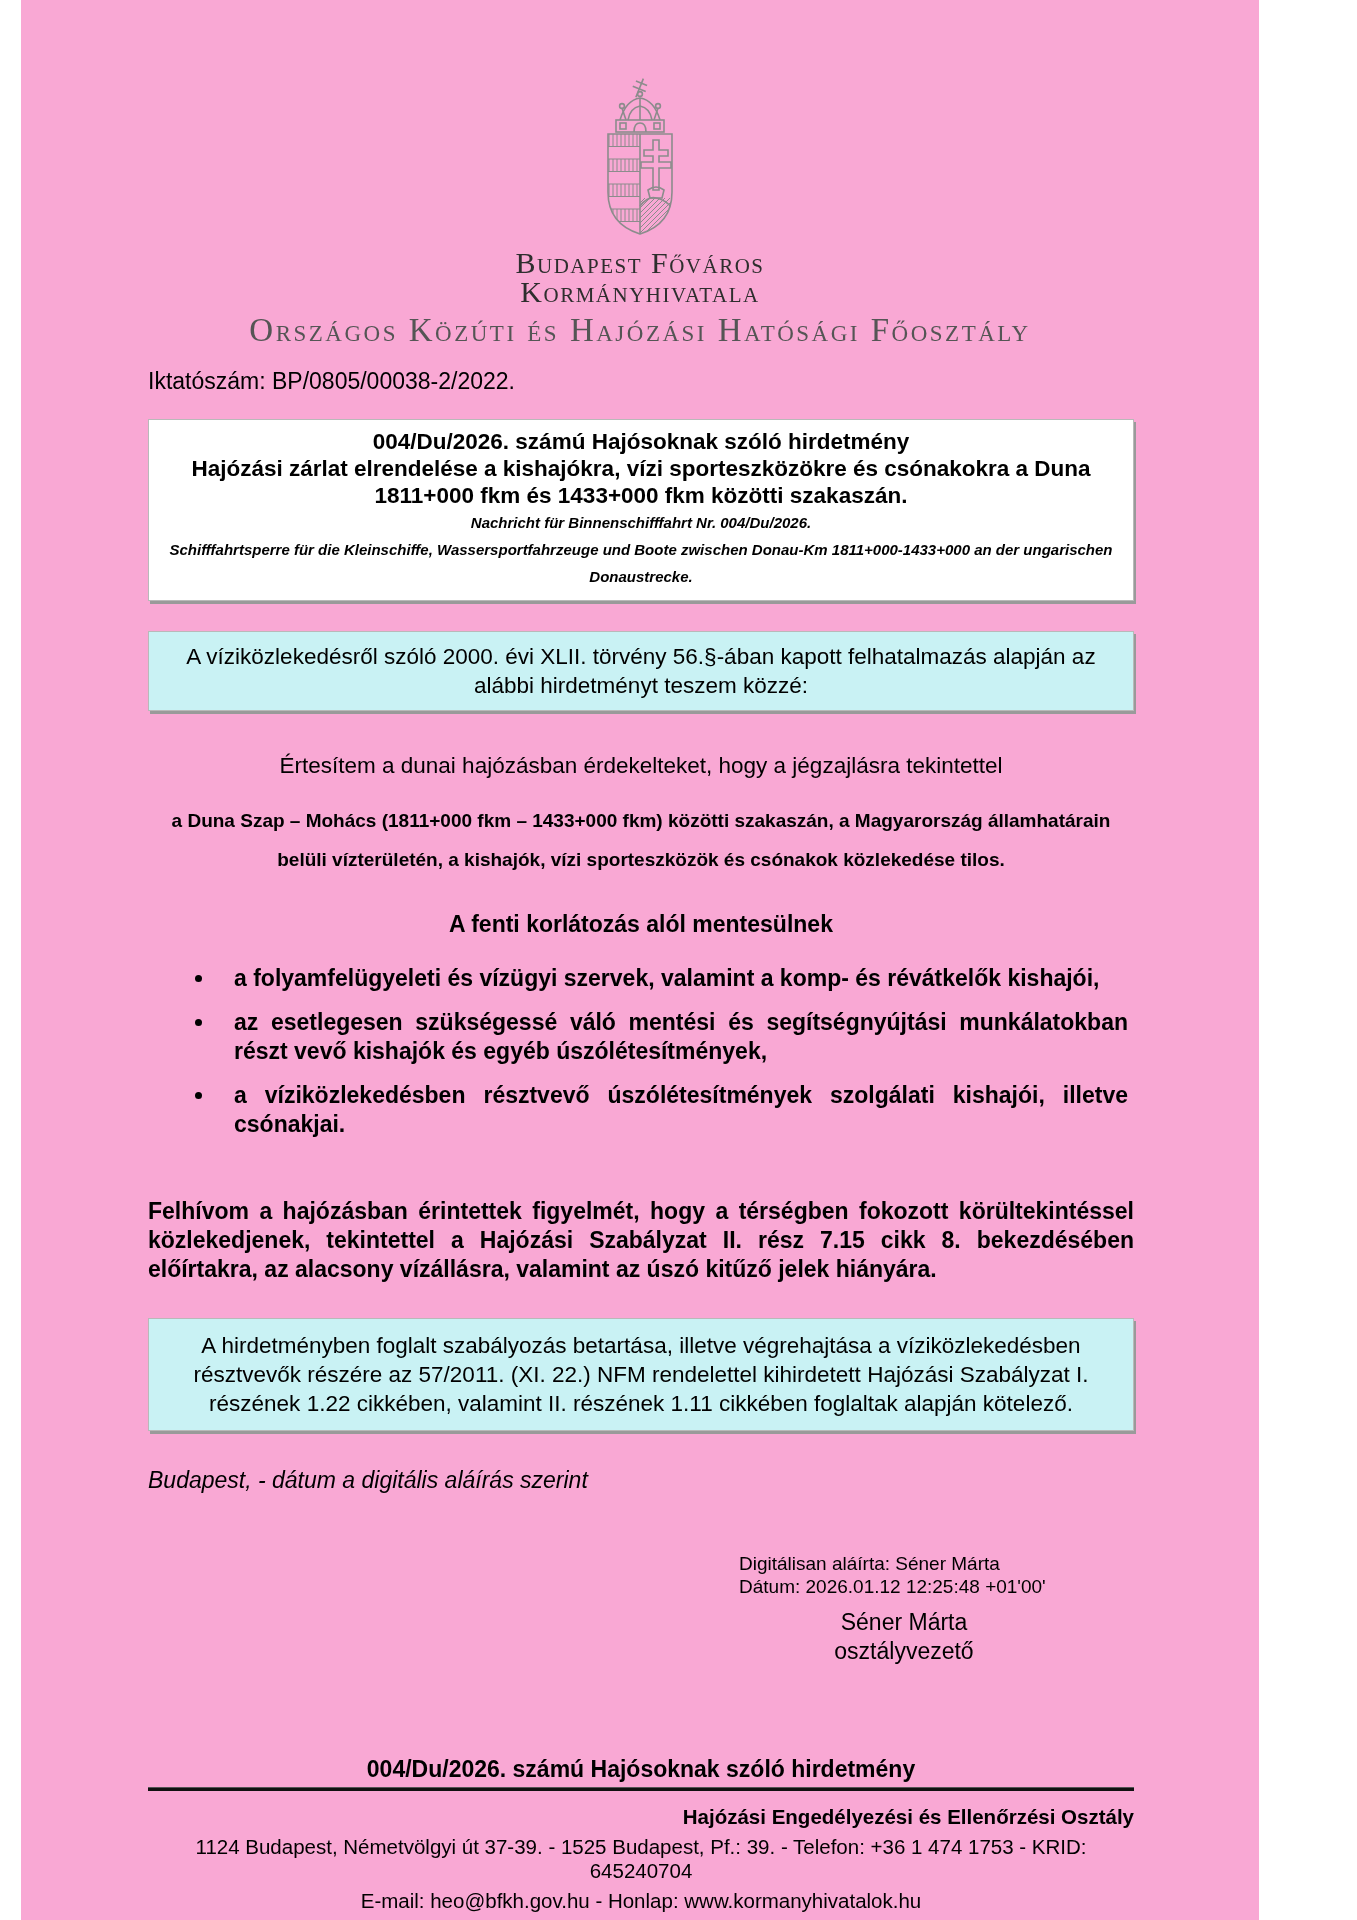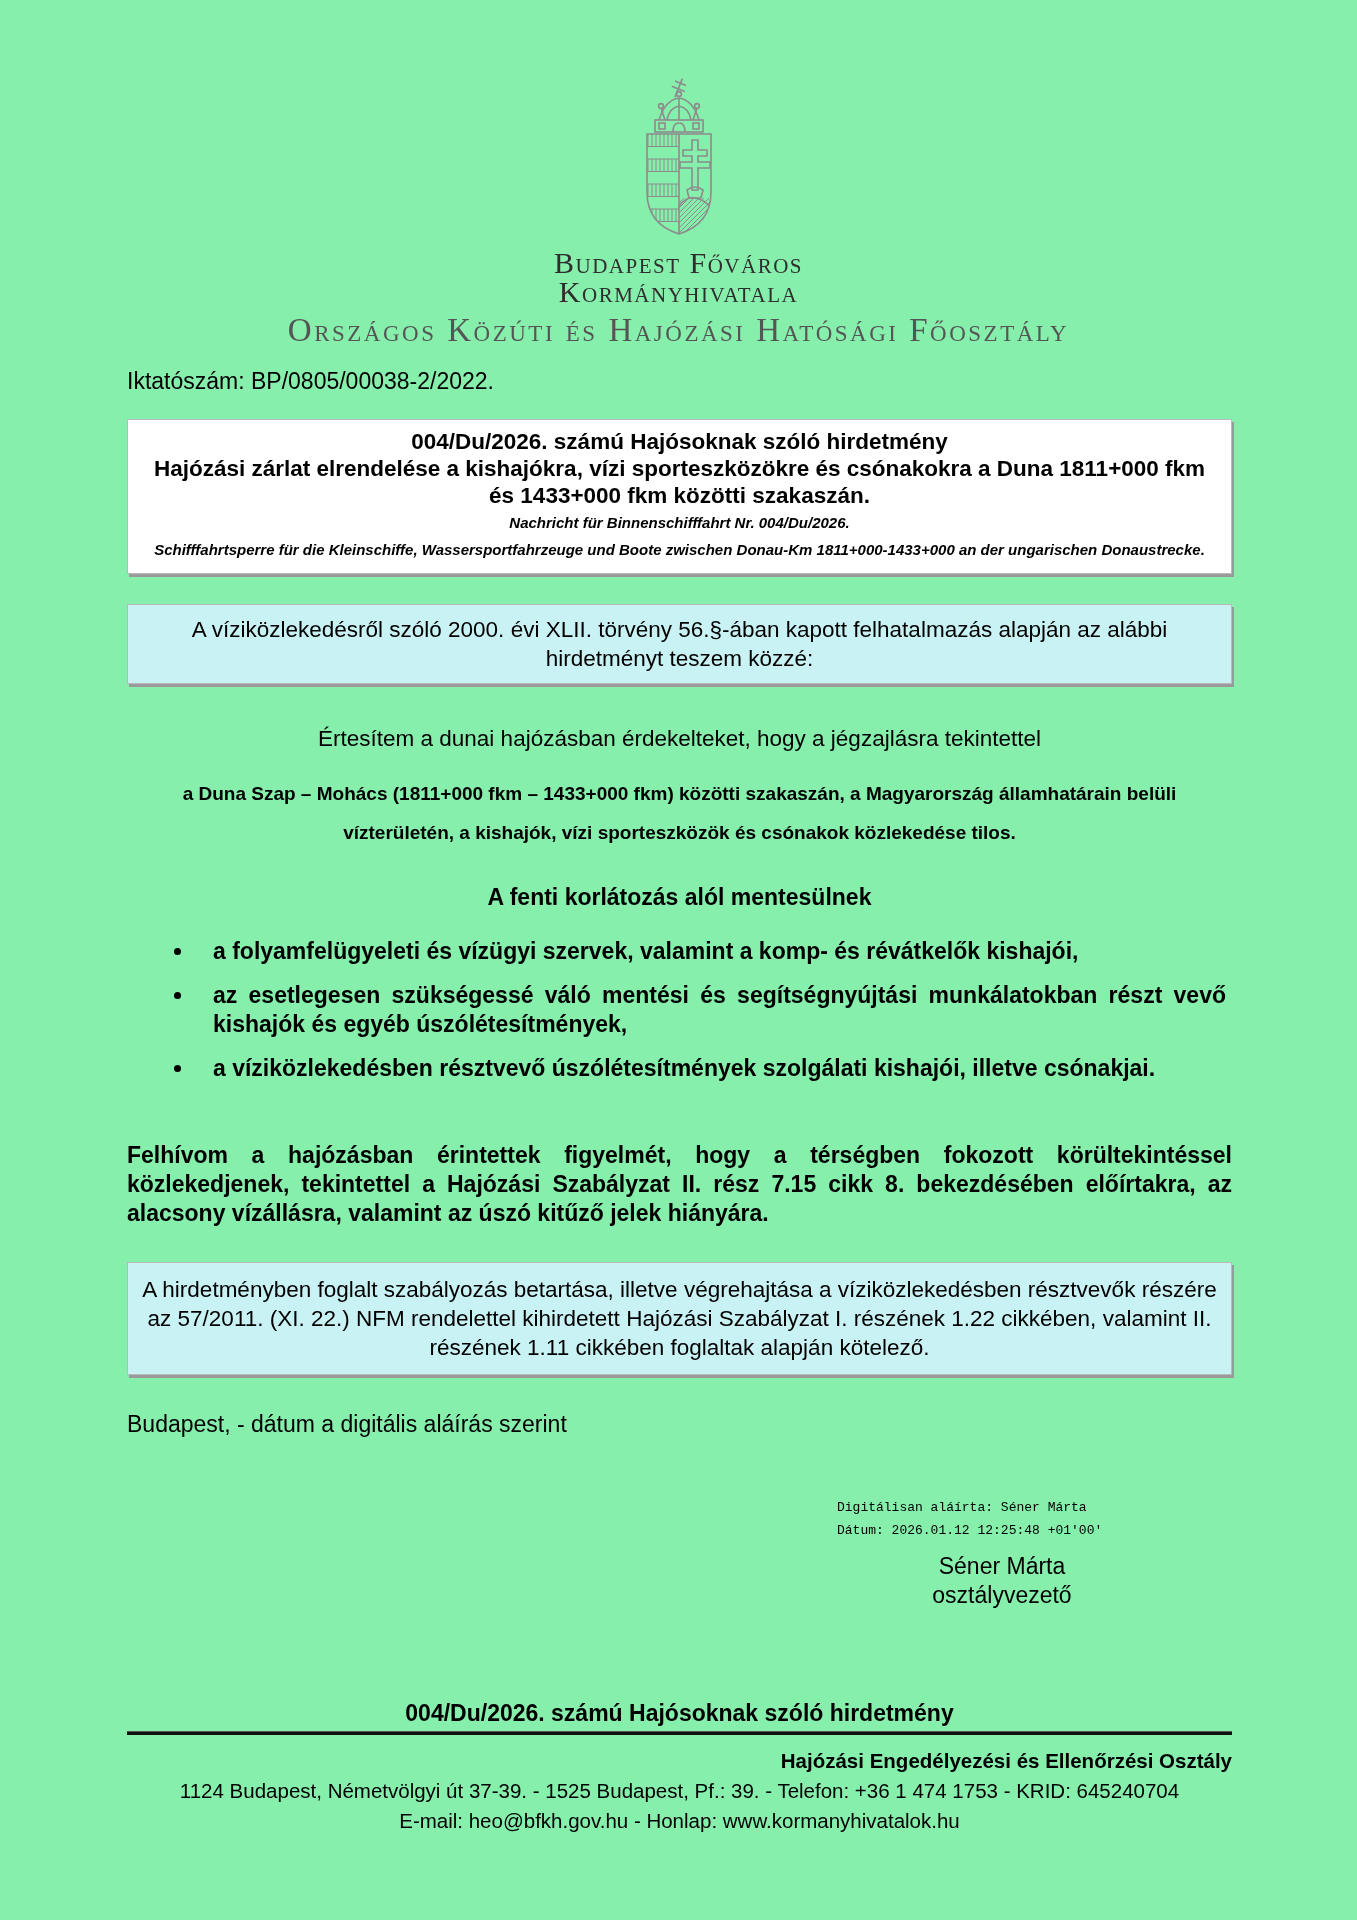--- a/index.html
+++ b/index.html
@@ -1,23 +1,24 @@
 <!DOCTYPE html>
 <html><head>
 <meta charset="utf-8">
 <style>
   * { margin:0; padding:0; box-sizing:border-box; }
   html,body { background:#fff; }
   .page {
     position:relative;
-    width:1357px; min-height:1920px;
-    background:#86efac;
+    width:1238px; min-height:1920px;
+    background:#f9a8d4;
     font-family:"Liberation Sans", sans-serif;
     color:#000;
     overflow:hidden;
+    margin-left:21px;
   }
   .content { margin:0 125px 0 127px; }
 
   
   .crest-wrap { padding-top:76px; text-align:center; }
   .crest-wrap svg { display:inline-block; }
   .org-name {
     margin-top:4px;
     text-align:center;
     font-family:"Liberation Serif", serif;
@@ -75,23 +76,23 @@
     margin-bottom:15px;
     padding-left:18px;
   }
   .caution {
     margin-top:58px;
     font-weight:bold; font-size:23px; line-height:29px;
     text-align:justify;
   }
 
   
-  .dateline { margin-top:36px; font-size:23px; }
+  .dateline { margin-top:36px; font-style:italic; font-size:23px; }
   .signature { margin-top:58px; margin-left:auto; width:395px; }
-  .sig-small { font-size:13px; line-height:23px; font-family:Liberation Mono, monospace; }
+  .sig-small { font-size:19px; line-height:23px; font-family:Liberation Sans, sans-serif; }
   .sig-name-block { width:330px; margin-top:10px; text-align:center; }
   .sig-name { font-size:23px; line-height:29px; }
   .sig-title { font-size:23px; line-height:29px; }
 
   
   .footer-title { margin-top:90px; text-align:center; font-weight:bold; font-size:23px; }
   .footer-rule { margin-top:4px; height:3px; border-top:1px solid #555; border-bottom:3px solid #111; }
   .footer-dept { margin-top:14px; text-align:right; font-weight:bold; font-size:20.5px; }
   .footer-line { margin-top:6px; text-align:center; font-size:20.5px; }
 </style>

